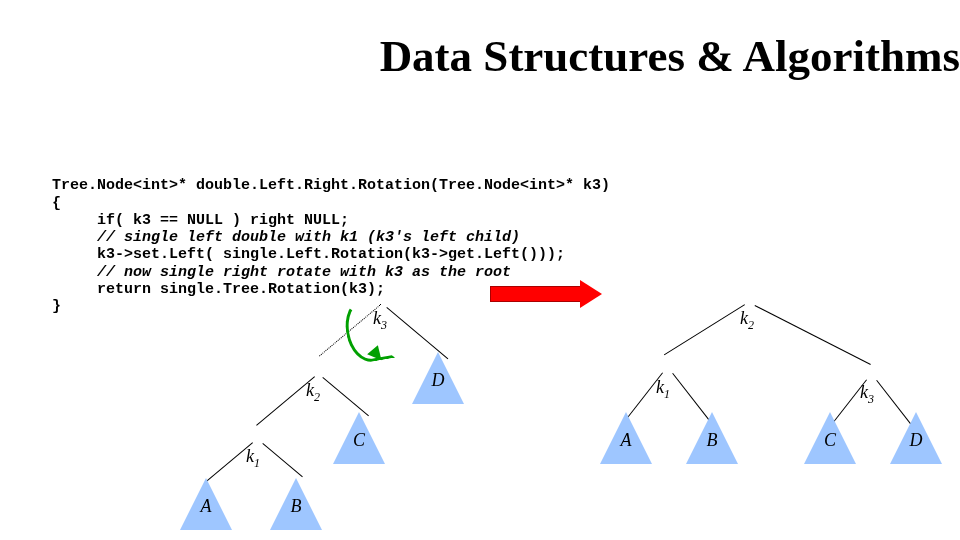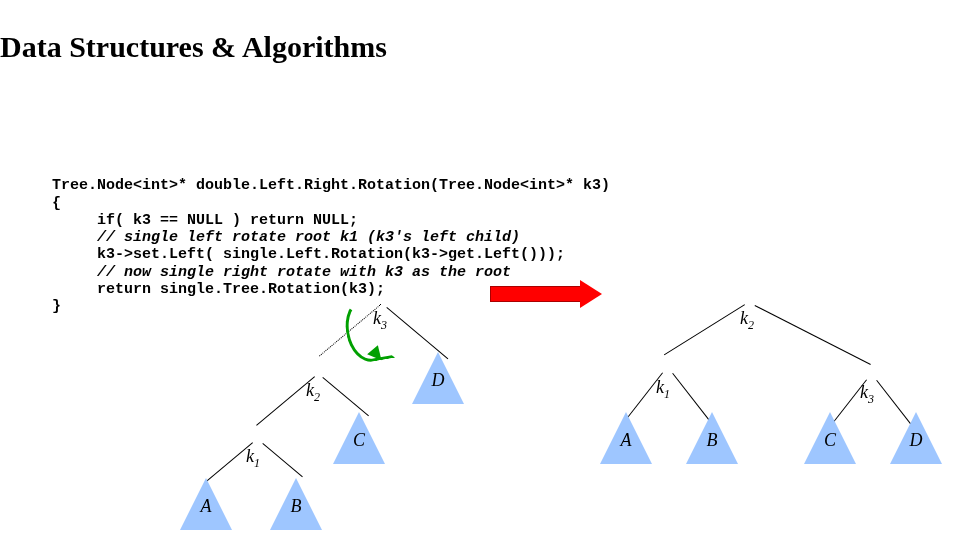--- a/index.html
+++ b/index.html
@@ -6,22 +6,22 @@
     margin: 0;
     padding: 0;
     width: 960px;
     height: 540px;
     font-family: "Times New Roman", serif;
     background: #fff;
     position: relative;
     overflow: hidden;
   }
   .title {
-    text-align: left;
-    font-size: 30px;
+    text-align: right;
+    font-size: 45px;
     font-weight: bold;
     margin-top: 30px;
   }
   .code {
     position: absolute;
     left: 52px;
     top: 160px;
     font-family: "Courier New", monospace;
     font-size: 15px;
     font-weight: bold;
@@ -86,22 +86,22 @@
   }
 </style>
 </head>
 <body>
 
 <div class="title">Data Structures &amp; Algorithms</div>
 
 <div class="code">
 <span>Tree.Node&lt;int&gt;* double.Left.Right.Rotation(Tree.Node&lt;int&gt;* k3)</span>
 <span>{</span>
-<span>     if( k3 == NULL ) return NULL;</span>
-<span class="cmt">     // single left rotate root k1 (k3's left child)</span>
+<span>     if( k3 == NULL ) right NULL;</span>
+<span class="cmt">     // single left double with k1 (k3's left child)</span>
 <span>     k3-&gt;set.Left( single.Left.Rotation(k3-&gt;get.Left()));</span>
 <span class="cmt">     // now single right rotate with k3 as the root</span>
 <span>     return single.Tree.Rotation(k3);</span>
 <span>}</span>
 </div>
 
 <div class="diagram">
 
   <div class="line" style="left:381px; top:305px; width:80px; border-top:1px dotted #000; background:none; transform:rotate(140deg);"></div>
   <div class="line" style="left:387px; top:307px; width:80px; transform:rotate(40deg);"></div>

